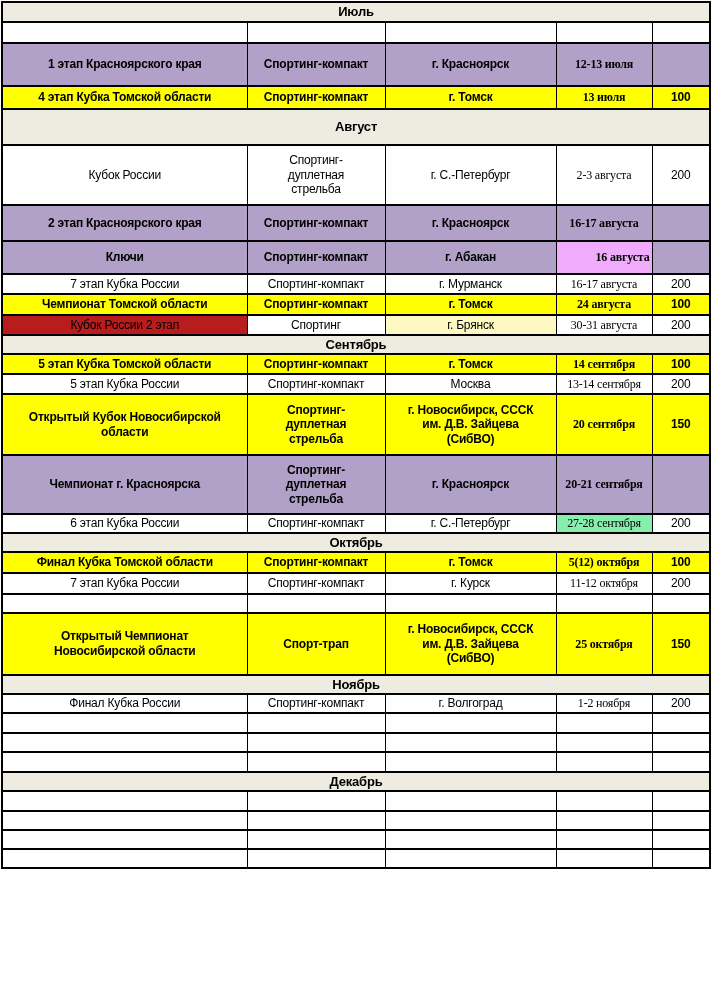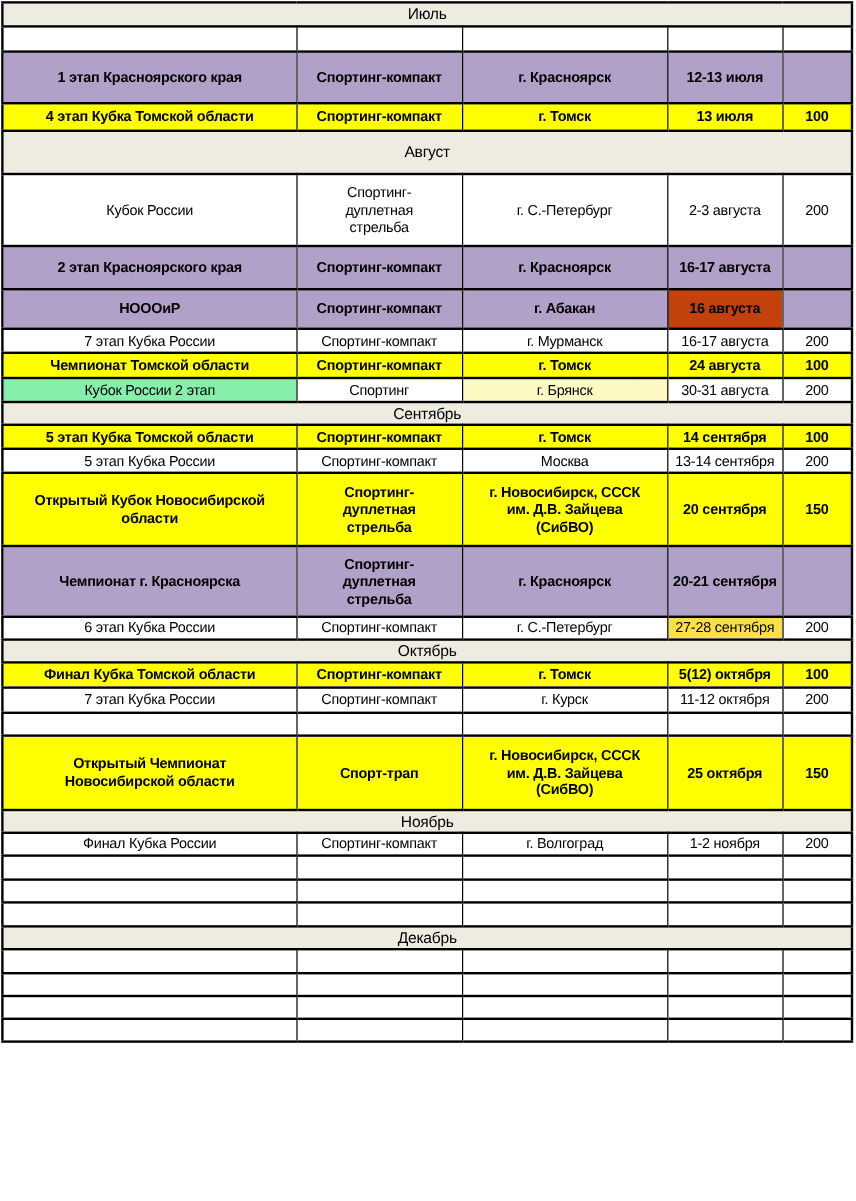--- a/index.html
+++ b/index.html
@@ -29,25 +29,25 @@
     padding: 0 2px;
     text-align: center;
     vertical-align: middle;
     color: #000;
     font-size: 12px;
     line-height: 1.22;
     overflow: hidden;
     white-space: pre-line;
     letter-spacing: -0.2px;
   }
-  table.events td.c3 { white-space: nowrap; }
+  table.events td.c3 { white-space: nowrap; font-family: Liberation Serif, serif; }
   table.events td.bold { font-weight: bold; }
   table.events td.vbottom { vertical-align: bottom; padding-bottom: 3px; }
   table.events td.month {
-    font-weight: normal;
+    font-weight: bold;
     font-size: 13px;
     white-space: nowrap;
   }
 </style>
 </head>
 <body>
 
 <div class="page">
   <table class="events">
     <colgroup>
@@ -95,42 +95,42 @@
           <td class="c4" style="background-color: rgb(255, 255, 255);">200</td>
         </tr>
         <tr style="height: 36px;">
           <td class="c0 bold" style="background-color: rgb(177, 160, 199);">2 этап Красноярского края</td>
           <td class="c1 bold" style="background-color: rgb(177, 160, 199);">Спортинг-компакт</td>
           <td class="c2 bold" style="background-color: rgb(177, 160, 199);">г. Красноярск</td>
           <td class="c3 bold" style="background-color: rgb(177, 160, 199);">16-17 августа</td>
           <td class="c4 bold" style="background-color: rgb(177, 160, 199);"></td>
         </tr>
         <tr style="height: 33px;">
-          <td class="c0 bold" style="background-color: rgb(177, 160, 199);">НОООиР</td>
+          <td class="c0 bold" style="background-color: rgb(177, 160, 199);">Ключи</td>
           <td class="c1 bold" style="background-color: rgb(177, 160, 199);">Спортинг-компакт</td>
           <td class="c2 bold" style="background-color: rgb(177, 160, 199);">г. Абакан</td>
-          <td class="c3 bold" style="background-color: #c2410c;">16 августа</td>
+          <td class="c3 bold" style="background-color: #f0abfc; text-align: right;">16 августа</td>
           <td class="c4 bold" style="background-color: rgb(177, 160, 199);"></td>
         </tr>
         <tr style="height: 20px;">
           <td class="c0" style="background-color: rgb(255, 255, 255);">7 этап Кубка России</td>
           <td class="c1" style="background-color: rgb(255, 255, 255);">Спортинг-компакт</td>
           <td class="c2" style="background-color: rgb(255, 255, 255);">г. Мурманск</td>
           <td class="c3" style="background-color: rgb(255, 255, 255);">16-17 августа</td>
           <td class="c4" style="background-color: rgb(255, 255, 255);">200</td>
         </tr>
         <tr style="height: 21px;">
           <td class="c0 bold" style="background-color: rgb(255, 255, 0);">Чемпионат Томской области</td>
           <td class="c1 bold" style="background-color: rgb(255, 255, 0);">Спортинг-компакт</td>
           <td class="c2 bold" style="background-color: rgb(255, 255, 0);">г. Томск</td>
           <td class="c3 bold" style="background-color: rgb(255, 255, 0);">24 августа</td>
           <td class="c4 bold" style="background-color: rgb(255, 255, 0);">100</td>
         </tr>
         <tr style="height: 20px;">
-          <td class="c0" style="background-color: #86efac;">Кубок России 2 этап</td>
+          <td class="c0" style="background-color: #b91c1c;">Кубок России 2 этап</td>
           <td class="c1" style="background-color: rgb(255, 255, 255);">Спортинг</td>
           <td class="c2" style="background-color: #fef9c3;">г. Брянск</td>
           <td class="c3" style="background-color: rgb(255, 255, 255);">30-31 августа</td>
           <td class="c4" style="background-color: rgb(255, 255, 255);">200</td>
         </tr>
         <tr style="height: 19px;">
           <td colspan="5" class="month" style="background-color: rgb(238, 236, 225);">Сентябрь</td>
         </tr>
         <tr style="height: 20px;">
           <td class="c0 bold" style="background-color: rgb(255, 255, 0);">5 этап Кубка Томской области</td>
@@ -164,21 +164,21 @@
 дуплетная
 стрельба</td>
           <td class="c2 bold" style="background-color: rgb(177, 160, 199);">г. Красноярск</td>
           <td class="c3 bold" style="background-color: rgb(177, 160, 199);">20-21 сентября</td>
           <td class="c4 bold" style="background-color: rgb(177, 160, 199);"></td>
         </tr>
         <tr style="height: 19px;">
           <td class="c0" style="background-color: rgb(255, 255, 255);">6 этап Кубка России</td>
           <td class="c1" style="background-color: rgb(255, 255, 255);">Спортинг-компакт</td>
           <td class="c2" style="background-color: rgb(255, 255, 255);">г. С.-Петербург</td>
-          <td class="c3" style="background-color: #fde047;">27-28 сентября</td>
+          <td class="c3" style="background-color: #86efac;">27-28 сентября</td>
           <td class="c4" style="background-color: rgb(255, 255, 255);">200</td>
         </tr>
         <tr style="height: 19px;">
           <td colspan="5" class="month" style="background-color: rgb(238, 236, 225);">Октябрь</td>
         </tr>
         <tr style="height: 21px;">
           <td class="c0 bold" style="background-color: rgb(255, 255, 0);">Финал Кубка Томской области</td>
           <td class="c1 bold" style="background-color: rgb(255, 255, 0);">Спортинг-компакт</td>
           <td class="c2 bold" style="background-color: rgb(255, 255, 0);">г. Томск</td>
           <td class="c3 bold" style="background-color: rgb(255, 255, 0);">5(12) октября</td>

